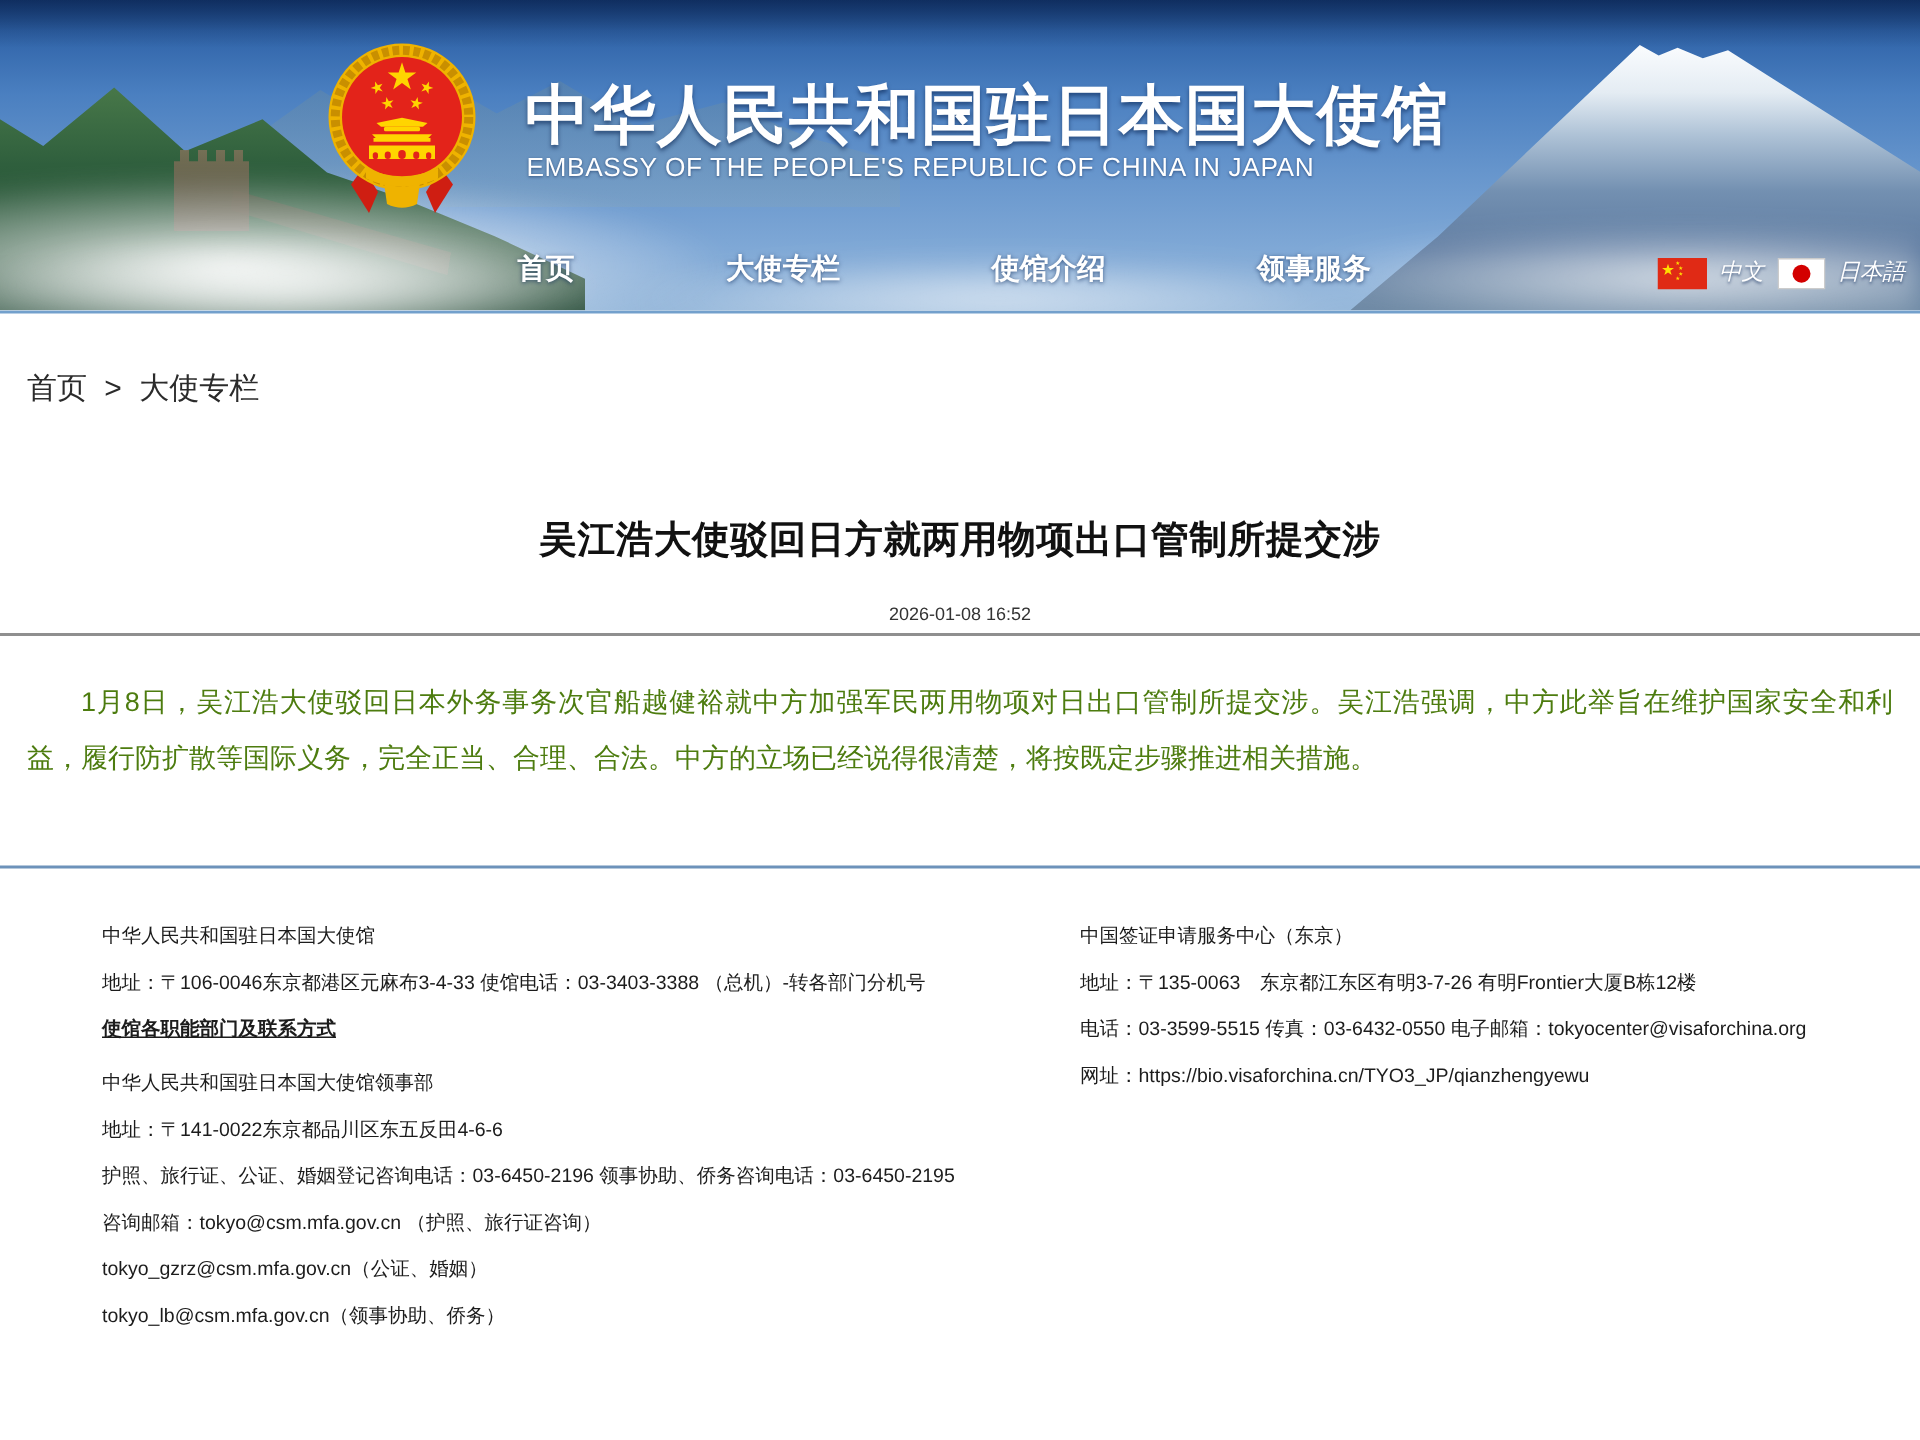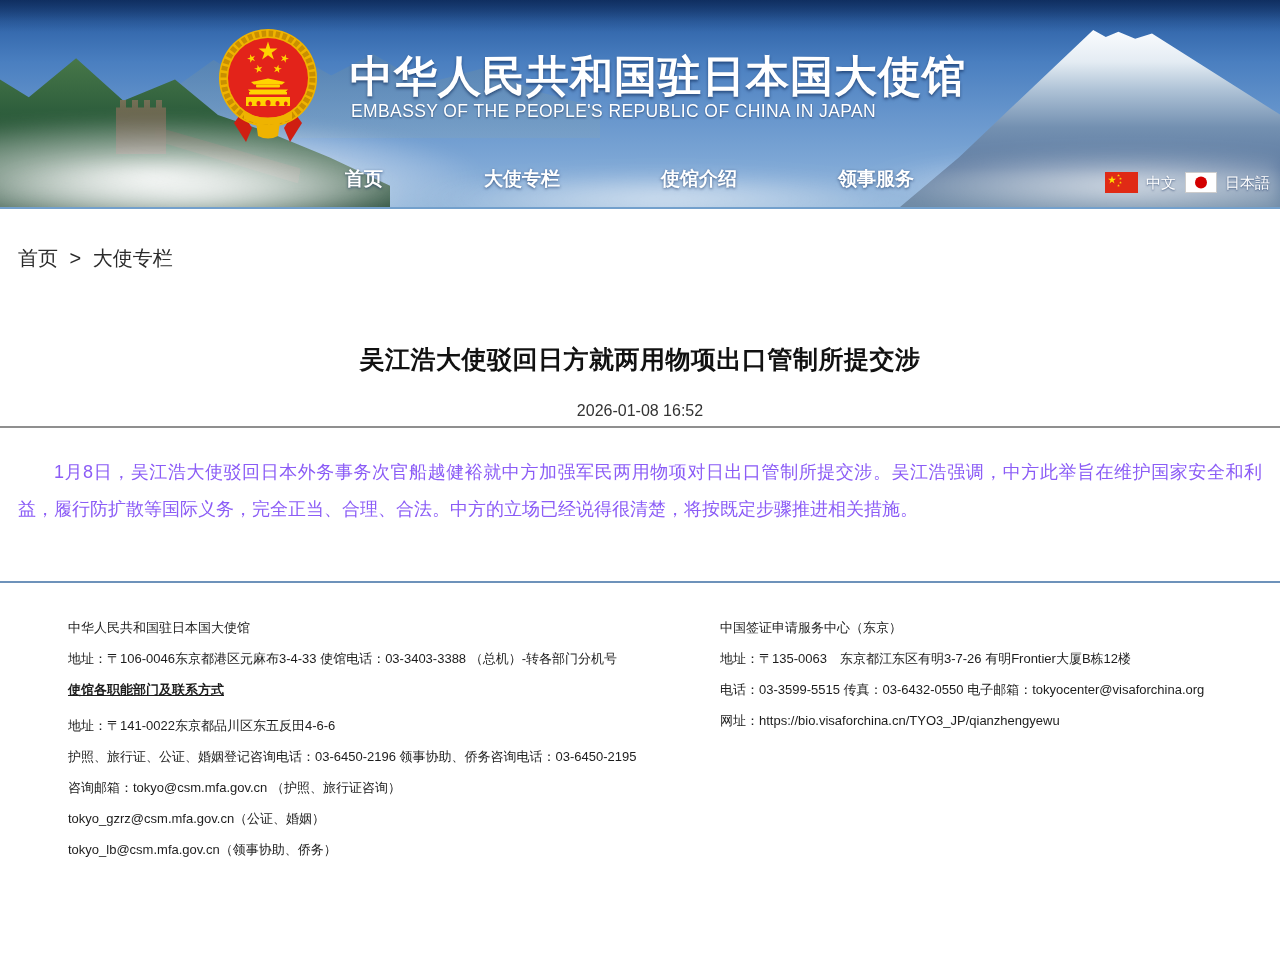--- a/index.html
+++ b/index.html
@@ -38,33 +38,33 @@
       radial-gradient(ellipse 380px 50px at 88% 45%,rgba(255,255,255,.9),rgba(255,255,255,0) 70%);}
   .emblem{position:absolute;left:218px;top:26px;}
   .hdr-title{position:absolute;left:350px;top:48px;font-size:43px;font-weight:bold;color:#ffffff;
     letter-spacing:1px;text-shadow:0 2px 3px rgba(0,25,70,.55);white-space:nowrap;}
   .hdr-sub{position:absolute;left:351px;top:101px;font-size:17.5px;color:#ffffff;letter-spacing:.4px;
     text-shadow:0 1px 2px rgba(0,25,70,.55);white-space:nowrap;text-align:center;}
   .nav{position:absolute;left:345px;top:166px;display:flex;gap:101px;}
   .nav-item{font-size:19px;font-weight:bold;color:#ffffff;cursor:pointer;white-space:nowrap;
     text-shadow:0 1px 3px rgba(0,30,80,.65);}
   .lang{position:absolute;right:10px;top:172px;display:flex;align-items:center;gap:9px;}
-  .lang-item{display:flex;align-items:flex-end;gap:8px;cursor:pointer;}
+  .lang-item{display:flex;align-items:flex-start;gap:8px;cursor:pointer;font-style:italic;}
   .lang-label{font-size:15px;color:#ffffff;text-shadow:0 1px 2px rgba(0,30,80,.6);white-space:nowrap;}
   .flag{display:block;}
   .header-underline{height:2px;background:#73a0cc;}
   
   .breadcrumb{margin:36px 0 0 18px;font-size:20px;color:#2b2b2b;height:18px;}
   .crumb{cursor:pointer;}
   .crumb-sep{margin:0 6px;color:#2b2b2b;}
   
   .art-title{text-align:center;margin-top:80px;font-size:25px;font-weight:bold;color:#111111;letter-spacing:.5px;}
-  .art-date{text-align:center;margin-top:26px;font-size:16px;color:#333333;}
+  .art-date{text-align:center;margin-top:26px;font-size:12px;color:#333333;}
   .divider-gray{margin-top:6px;border-top:2px solid #8f8f8f;}
-  .art-body{margin:26px 18px 0;font-size:18px;line-height:37px;color:#8b5cf6;text-indent:2em;text-align:justify;}
+  .art-body{margin:26px 18px 0;font-size:18px;line-height:37px;color:#4d7c0f;text-indent:2em;text-align:justify;}
   .divider-blue{margin-top:53px;border-top:2px solid #6d92ba;}
   
   .footer{display:flex;padding:36px 0 0 68px;}
   .f-left{width:652px;}
   .f-right{flex:1;}
   .f-line{margin:0 0 13px;font-size:13px;color:#1c1c1c;white-space:nowrap;}
   .f-link{text-decoration:underline;cursor:pointer;color:#1c1c1c;font-weight:bold;}
   .f-block2{margin-top:18px;}
 </style>
 </head>
@@ -160,20 +160,21 @@
 <div class="divider-gray"></div>
 <p class="art-body">1月8日，吴江浩大使驳回日本外务事务次官船越健裕就中方加强军民两用物项对日出口管制所提交涉。吴江浩强调，中方此举旨在维护国家安全和利益，履行防扩散等国际义务，完全正当、合理、合法。中方的立场已经说得很清楚，将按既定步骤推进相关措施。</p>
 <div class="divider-blue"></div>
 
 <div class="footer">
   <div class="f-left">
     <p class="f-line">中华人民共和国驻日本国大使馆</p>
     <p class="f-line">地址：〒106-0046东京都港区元麻布3-4-33 使馆电话：03-3403-3388 （总机）-转各部门分机号</p>
     <p class="f-line"><span class="f-link">使馆各职能部门及联系方式</span></p>
     <div class="f-block2">
+      <p class="f-line">中华人民共和国驻日本国大使馆领事部</p>
       <p class="f-line">地址：〒141-0022东京都品川区东五反田4-6-6</p>
       <p class="f-line">护照、旅行证、公证、婚姻登记咨询电话：03-6450-2196 领事协助、侨务咨询电话：03-6450-2195</p>
       <p class="f-line">咨询邮箱：tokyo@csm.mfa.gov.cn （护照、旅行证咨询）</p>
       <p class="f-line">tokyo_gzrz@csm.mfa.gov.cn（公证、婚姻）</p>
       <p class="f-line">tokyo_lb@csm.mfa.gov.cn（领事协助、侨务）</p>
     </div>
   </div>
   <div class="f-right">
     <p class="f-line">中国签证申请服务中心（东京）</p>
     <p class="f-line">地址：〒135-0063　东京都江东区有明3-7-26 有明Frontier大厦B栋12楼</p>

